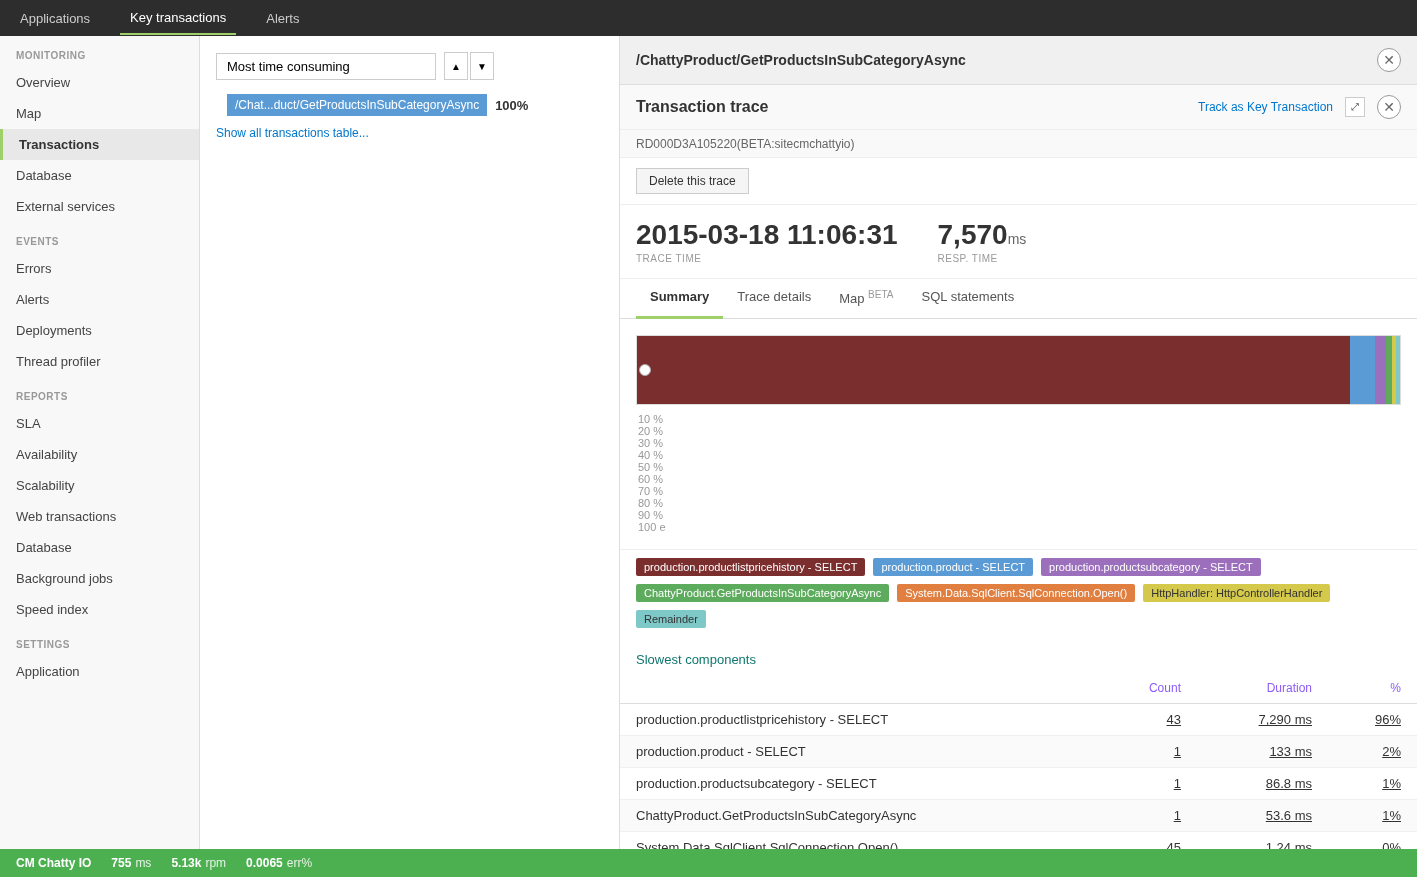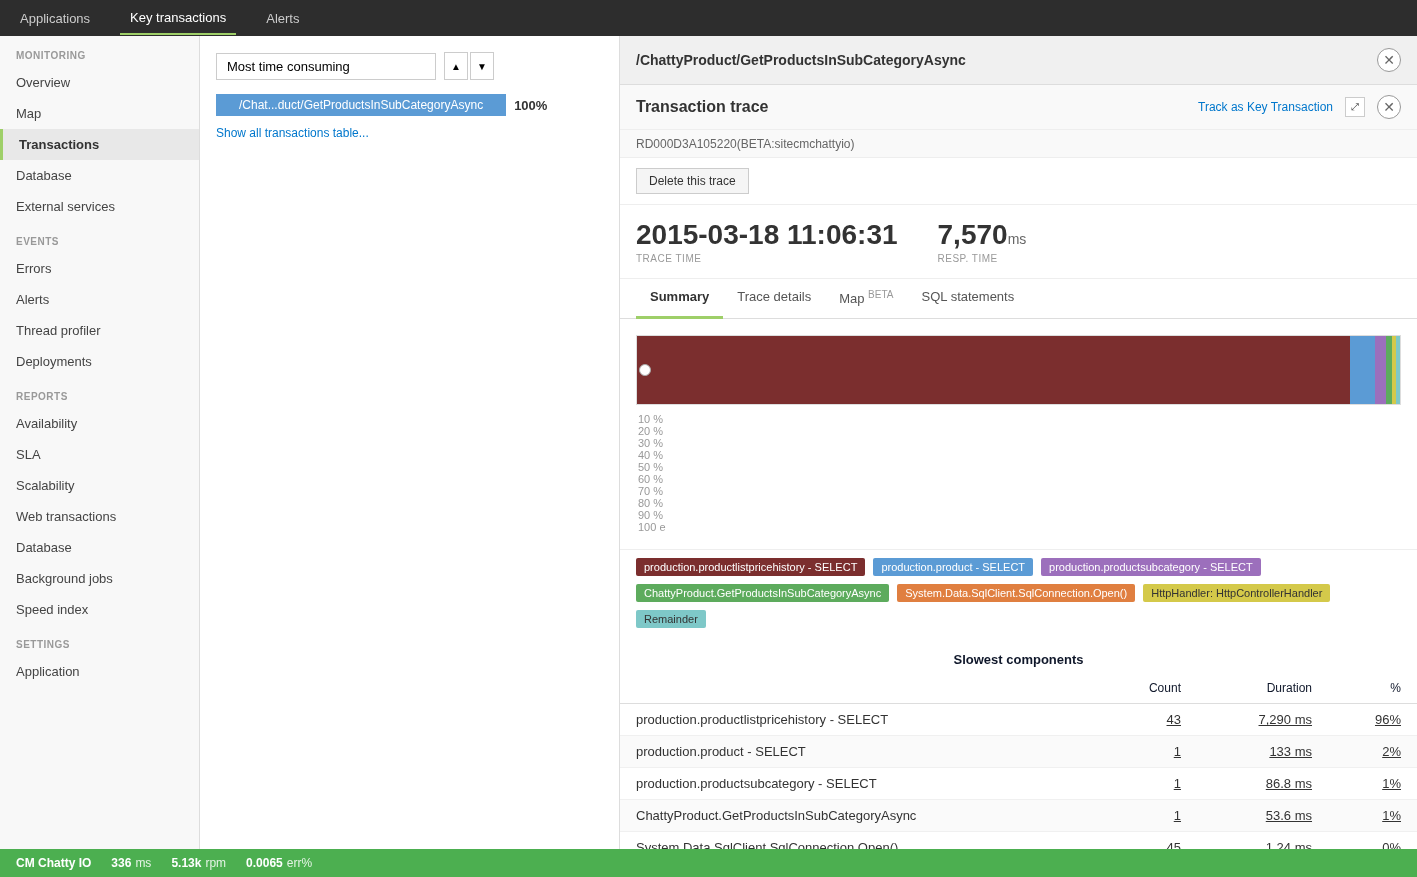--- a/index.html
+++ b/index.html
@@ -99,24 +99,25 @@
     }
 
     .transaction-bar-row {
       display: flex;
       align-items: center;
       gap: 8px;
     }
     .transaction-bar-label {
       background: #5b9bd5;
       color: #fff;
-      padding: 4px 23px;
+      padding: 4px 8px;
       font-size: 12px;
       white-space: nowrap;
       min-width: 260px;
+      margin-left: 11px;
     }
     .transaction-bar-pct {
       font-size: 13px;
       font-weight: bold;
     }
 
     .show-all-link {
       color: #0077cc;
       font-size: 12px;
       cursor: pointer;
@@ -322,39 +323,38 @@
 
     
     .slowest-table {
       width: 100%;
       border-collapse: collapse;
       font-size: 13px;
     }
     .slowest-table th {
       padding: 8px 16px;
       text-align: left;
-      color: #0f172a;
+      color: #8b5cf6;
       font-weight: normal;
       font-size: 12px;
       border-bottom: 1px solid #ddd;
     }
     .slowest-table th.right { text-align: right; }
     .slowest-table td {
       padding: 8px 16px;
       border-bottom: 1px solid #f0f0f0;
       color: #333;
     }
     .slowest-table td.right { text-align: right; text-decoration: underline; }
     .slowest-table tr:nth-child(even) { background: #fafafa; }
     .table-section-title {
       padding: 12px 16px 6px;
-      font-weight: bold;
-      font-size: 13px;
-      color: #0f172a;
-      text-align: center;
+      font-weight: normal;
+      font-size: 13px;
+      color: #0f766e;
     }
 
     
     .status-bar {
       position: fixed;
       bottom: 0;
       left: 0;
       right: 0;
       height: 28px;
       background: #4caf50;
@@ -397,26 +397,26 @@
     <div class="sidebar-section-label">MONITORING</div>
     <div class="sidebar-item">Overview</div>
     <div class="sidebar-item">Map</div>
     <div class="sidebar-item active">Transactions</div>
     <div class="sidebar-item">Database</div>
     <div class="sidebar-item">External services</div>
 
     <div class="sidebar-section-label">EVENTS</div>
     <div class="sidebar-item">Errors</div>
     <div class="sidebar-item">Alerts</div>
+    <div class="sidebar-item">Deployments</div>
     <div class="sidebar-item">Thread profiler</div>
-    <div class="sidebar-item">Deployments</div>
 
     <div class="sidebar-section-label">REPORTS</div>
+    <div class="sidebar-item">SLA</div>
     <div class="sidebar-item">Availability</div>
-    <div class="sidebar-item">SLA</div>
     <div class="sidebar-item">Scalability</div>
     <div class="sidebar-item">Web transactions</div>
     <div class="sidebar-item">Database</div>
     <div class="sidebar-item">Background jobs</div>
     <div class="sidebar-item">Speed index</div>
 
     <div class="sidebar-section-label">SETTINGS</div>
     <div class="sidebar-item">Application</div>
   </div>
 
@@ -572,21 +572,21 @@
         </table>
 
       </div>
     </div>
   </div>
 </div>
 
 <div class="status-bar">
   <span class="status-app-name">CM Chatty IO</span>
   <span class="status-metric">
-    <span class="status-metric-val">336</span>
+    <span class="status-metric-val">755</span>
     <span class="status-metric-label">ms</span>
   </span>
   <span class="status-metric">
     <span class="status-metric-val">5.13k</span>
     <span class="status-metric-label">rpm</span>
   </span>
   <span class="status-metric">
     <span class="status-metric-val">0.0065</span>
     <span class="status-metric-label">err%</span>
   </span>

